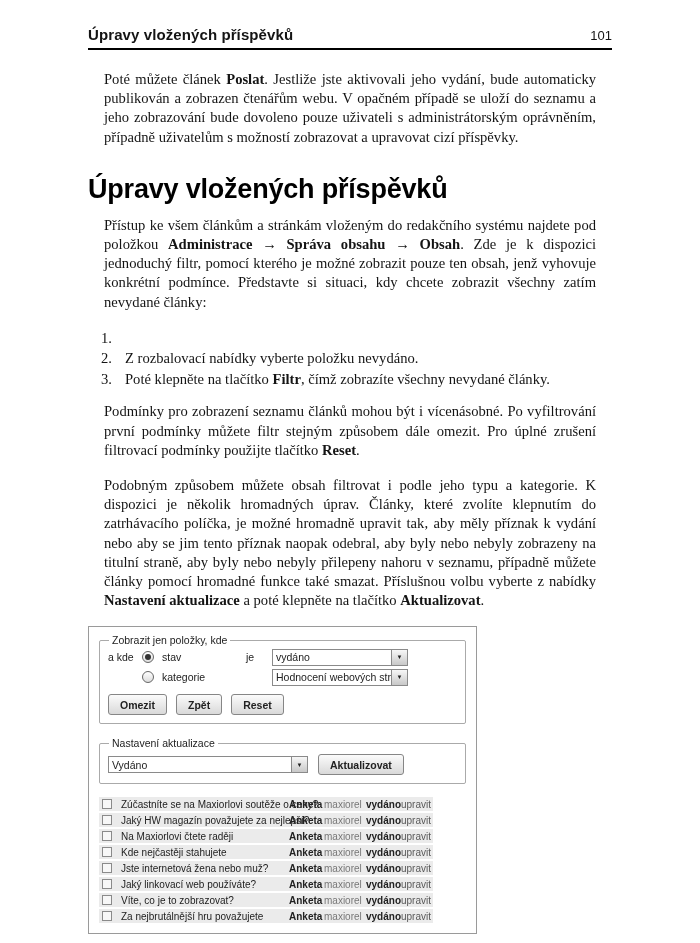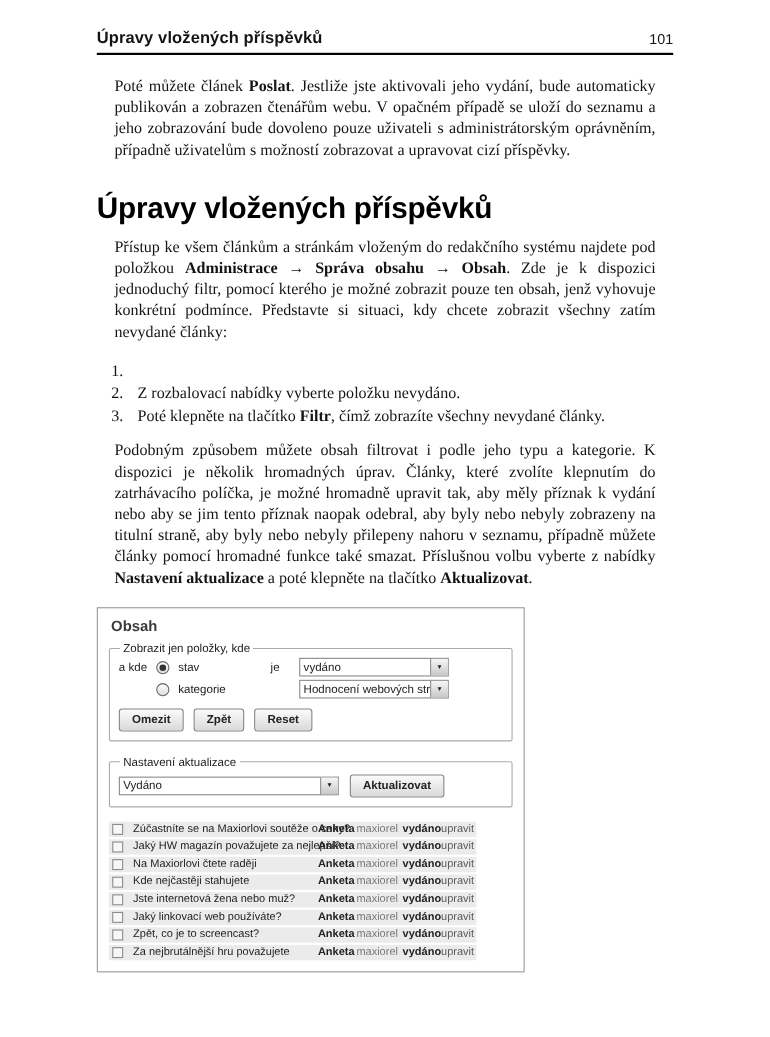--- a/index.html
+++ b/index.html
@@ -83,25 +83,25 @@
     <div class="oli">
       <span class="num">2.</span>
       <span class="txt">Z rozbalovací nabídky vyberte položku nevydáno.</span>
     </div>
     <div class="oli">
       <span class="num">3.</span>
       <span class="txt"><span>Poté klepněte na tlačítko </span><b>Filtr</b><span>, čímž zobrazíte všechny nevydané články.</span></span>
     </div>
   </div>
 
+  <p class="p3"><span>Podmínky pro zobrazení seznamu článků mohou být i vícenásobné. Po vyfiltrování první podmínky můžete filtr stejným způsobem dále omezit. Pro úplné zrušení filtrovací podmínky použijte tlačítko </span><b>Reset</b><span>.</span></p>
 
   <p class="p4"><span>Podobným způsobem můžete obsah filtrovat i podle jeho typu a kategorie. K dispozici je několik hromadných úprav. Články, které zvolíte klepnutím do zatrhávacího políčka, je možné hromadně upravit tak, aby měly příznak k vydání nebo aby se jim tento příznak naopak odebral, aby byly nebo nebyly zobrazeny na titulní straně, aby byly nebo nebyly přilepeny nahoru v seznamu, případně můžete články pomocí hromadné funkce také smazat. Příslušnou volbu vyberte z nabídky </span><b>Nastavení aktualizace</b><span> a poté klepněte na tlačítko </span><b>Aktualizovat</b><span>.</span></p>
 
   <div class="shot">
-    <div class="shot-title">Obsah</div>
 
     <fieldset>
       <legend>Zobrazit jen položky, kde</legend>
 
       <div class="frow">
         <span>a kde</span>
         <span class="radio checked"></span>
         <span>stav</span>
         <span>je</span>
         <span class="sel">
@@ -186,21 +186,21 @@
       <div class="tgrid trow">
         <span class="cb"></span>
         <span>Jaký linkovací web používáte?</span>
         <span class="c-typ">Anketa</span>
         <span class="c-autor">maxiorel</span>
         <span class="c-stav">vydáno</span>
         <span class="c-oper">upravit</span>
       </div>
       <div class="tgrid trow">
         <span class="cb"></span>
-        <span>Zpět, co je to screencast?</span>
+        <span>Víte, co je to zobrazovat?</span>
         <span class="c-typ">Anketa</span>
         <span class="c-autor">maxiorel</span>
         <span class="c-stav">vydáno</span>
         <span class="c-oper">upravit</span>
       </div>
       <div class="tgrid trow">
         <span class="cb"></span>
         <span>Za nejbrutálnější hru považujete</span>
         <span class="c-typ">Anketa</span>
         <span class="c-autor">maxiorel</span>

